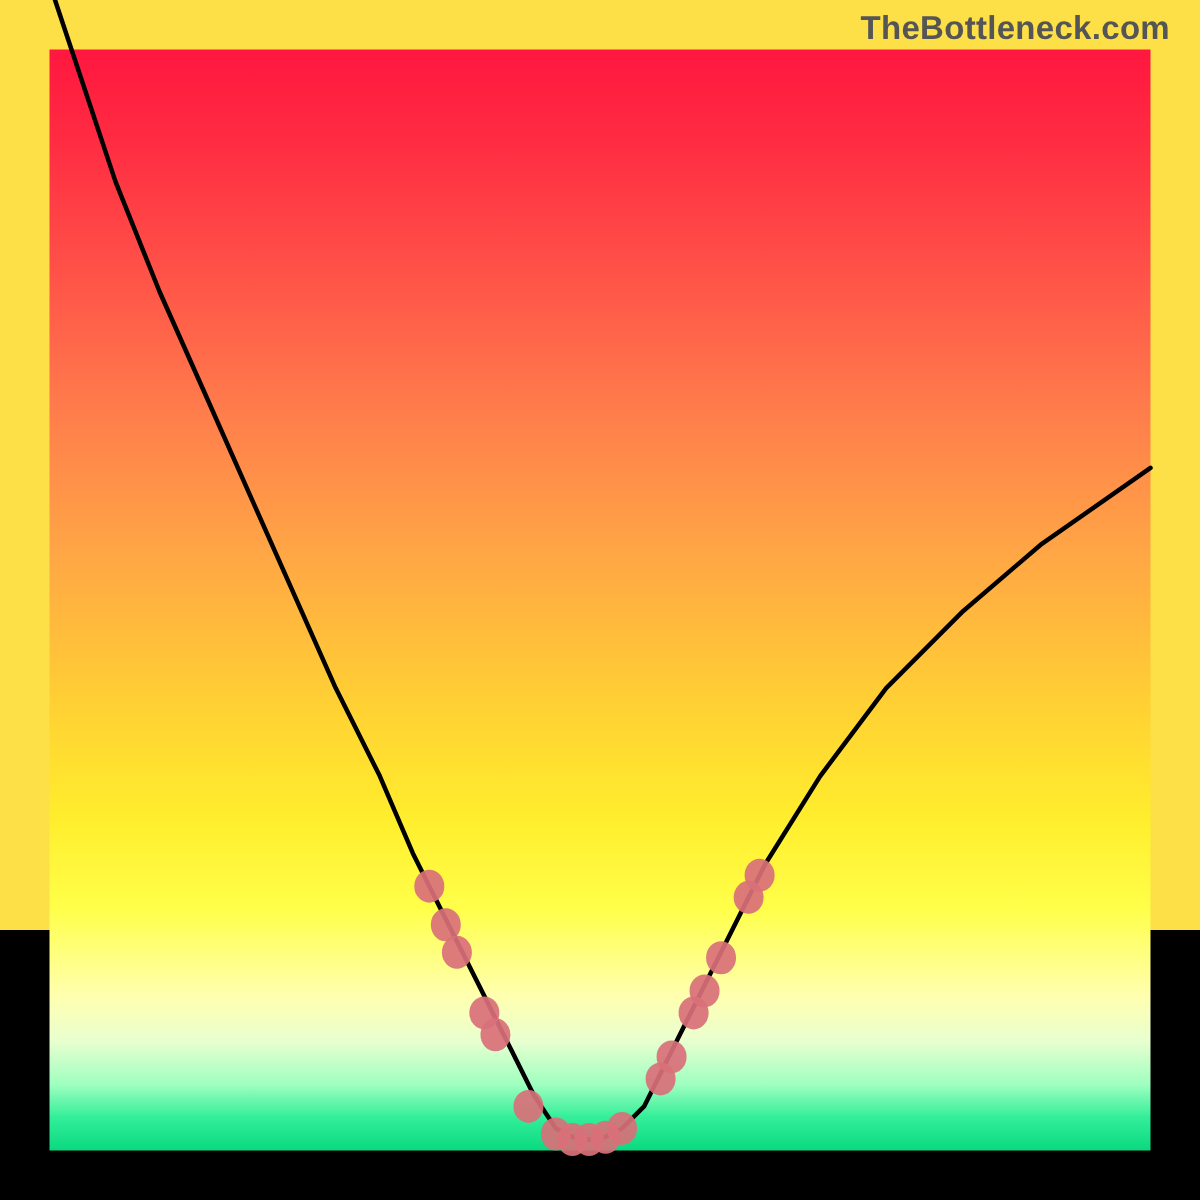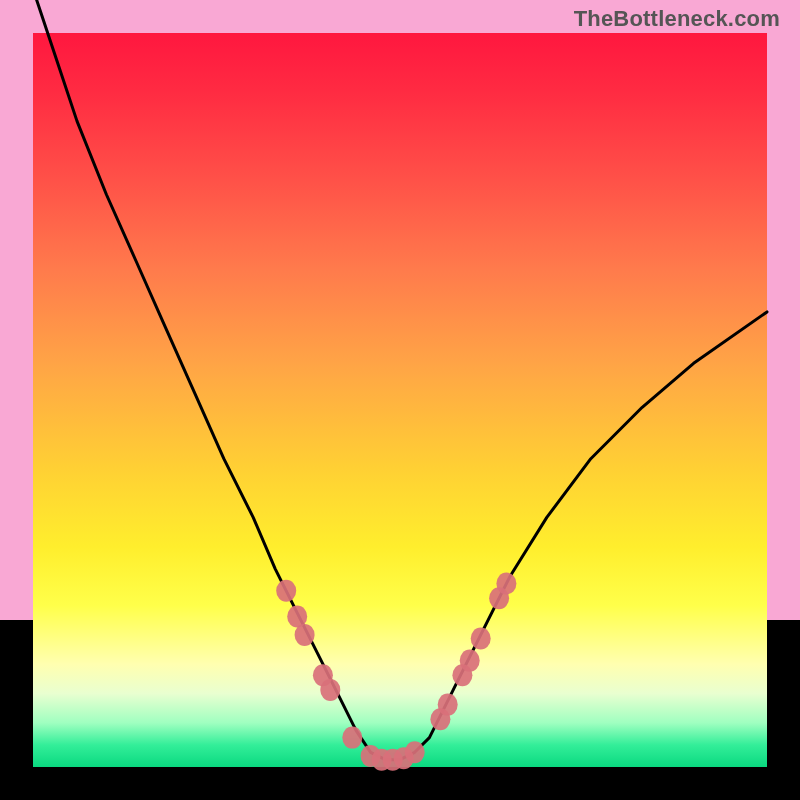--- a/index.html
+++ b/index.html
@@ -1,20 +1,20 @@
 <!DOCTYPE html>
 <html><head>
 <meta charset="utf-8">
 <style>
   * { margin: 0; padding: 0; box-sizing: border-box; }
   html, body { width: 800px; height: 800px; background: #000; overflow: hidden; }
   .outer {
     width: 800px;
     height: 620px;
-    background: #f9a8d4;
+    background: #fde047;
     position: relative;
   }
   .watermark {
     position: absolute;
     top: 6px;
     right: 20px;
     font-family: Arial, Helvetica, sans-serif;
     font-size: 22px;
     font-weight: bold;
     color: #555;

